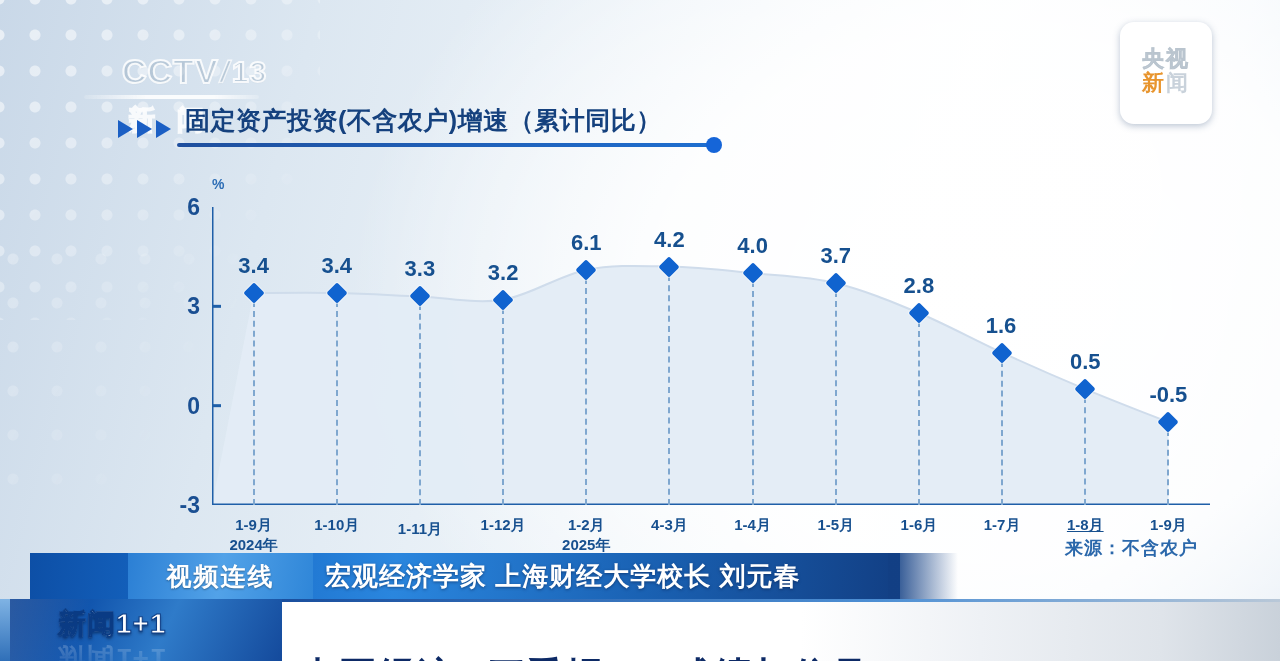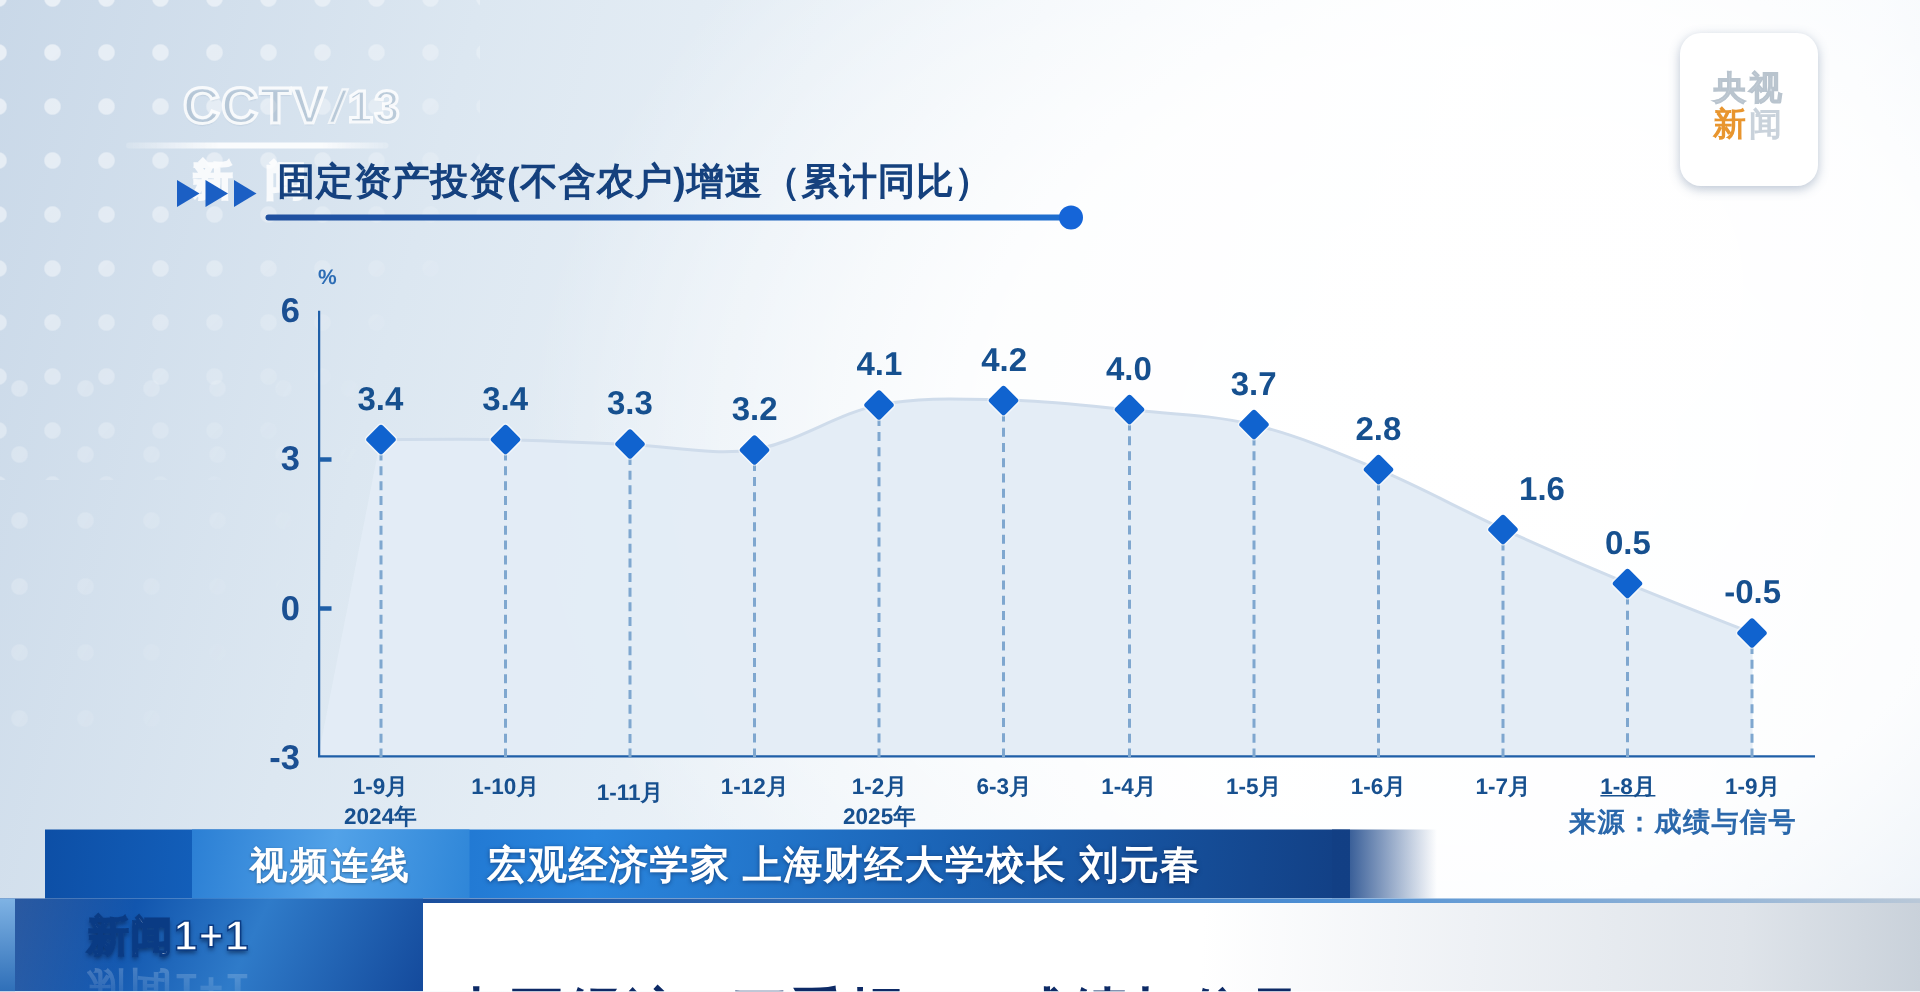--- a/index.html
+++ b/index.html
@@ -490,58 +490,58 @@
         <div class="dropline" style="left: 269.917px; top: 119.4px; height: 200.6px;"></div>
         <div class="diamond" style="left: 269.917px; top: 111.4px; background: rgb(16, 99, 207);"></div>
         <div class="vlabel" style="left: 269.917px; top: 71.4px;">3.3</div>
         <div class="xtick" style="left: 269.917px; top: 322px; margin-top: 12px;"><span>1-11月</span></div>
         <div class="dropline" style="left: 353.083px; top: 122.711px; height: 197.289px;"></div>
         <div class="diamond" style="left: 353.083px; top: 114.711px; background: rgb(16, 99, 207);"></div>
         <div class="vlabel" style="left: 353.083px; top: 74.7111px;">3.2</div>
         <div class="xtick" style="left: 353.083px; top: 330px;"><span>1-12月</span></div>
         <div class="dropline" style="left: 436.25px; top: 92.9111px; height: 227.089px;"></div>
         <div class="diamond" style="left: 436.25px; top: 84.9111px; background: rgb(16, 99, 207);"></div>
-        <div class="vlabel" style="left: 436.25px; top: 44.9111px;">4.1</div>
+        <div class="vlabel" style="left: 436.25px; top: 44.9111px;">6.1</div>
         <div class="xtick" style="left: 436.25px; top: 330px;"><span>1-2月</span><span class="yr">2025年</span></div>
         <div class="dropline" style="left: 519.417px; top: 89.6px; height: 230.4px;"></div>
         <div class="diamond" style="left: 519.417px; top: 81.6px; background: rgb(16, 99, 207);"></div>
         <div class="vlabel" style="left: 519.417px; top: 41.6px;">4.2</div>
-        <div class="xtick" style="left: 519.417px; top: 330px;"><span>6-3月</span></div>
+        <div class="xtick" style="left: 519.417px; top: 330px;"><span>4-3月</span></div>
         <div class="dropline" style="left: 602.583px; top: 96.2222px; height: 223.778px;"></div>
         <div class="diamond" style="left: 602.583px; top: 88.2222px; background: rgb(16, 99, 207);"></div>
         <div class="vlabel" style="left: 602.583px; top: 48.2222px;">4.0</div>
         <div class="xtick" style="left: 602.583px; top: 330px;"><span>1-4月</span></div>
         <div class="dropline" style="left: 685.75px; top: 106.156px; height: 213.844px;"></div>
         <div class="diamond" style="left: 685.75px; top: 98.1556px; background: rgb(16, 99, 207);"></div>
         <div class="vlabel" style="left: 685.75px; top: 58.1556px;">3.7</div>
         <div class="xtick" style="left: 685.75px; top: 330px;"><span>1-5月</span></div>
         <div class="dropline" style="left: 768.917px; top: 135.956px; height: 184.044px;"></div>
         <div class="diamond" style="left: 768.917px; top: 127.956px; background: rgb(16, 99, 207);"></div>
         <div class="vlabel" style="left: 768.917px; top: 87.9556px;">2.8</div>
         <div class="xtick" style="left: 768.917px; top: 330px;"><span>1-6月</span></div>
         <div class="dropline" style="left: 852.083px; top: 175.689px; height: 144.311px;"></div>
         <div class="diamond" style="left: 852.083px; top: 167.689px; background: rgb(16, 99, 207);"></div>
-        <div class="vlabel" style="left: 878px; top: 127.689px;">1.6</div>
+        <div class="vlabel" style="left: 851px; top: 127.689px;">1.6</div>
         <div class="xtick" style="left: 852.083px; top: 330px;"><span>1-7月</span></div>
         <div class="dropline" style="left: 935.25px; top: 212.111px; height: 107.889px;"></div>
         <div class="diamond" style="left: 935.25px; top: 204.111px; background: rgb(16, 99, 207);"></div>
         <div class="vlabel" style="left: 935.25px; top: 164.111px;">0.5</div>
         <div class="xtick" style="left: 935.25px; top: 330px; text-decoration: underline;"><span>1-8月</span></div>
         <div class="dropline" style="left: 1018.42px; top: 245.222px; height: 74.7778px;"></div>
         <div class="diamond" style="left: 1018.42px; top: 237.222px; background: rgb(16, 99, 207);"></div>
         <div class="vlabel" style="left: 1018.42px; top: 197.222px;">-0.5</div>
         <div class="xtick" style="left: 1018.42px; top: 330px;"><span>1-9月</span></div>
       </div>
   <div class="ylabel" style="left: 10px; top: 22px;">6</div>
       <div class="ylabel" style="left: 10px; top: 121.333px;">3</div>
       <div class="ylabel" style="left: 10px; top: 220.667px;">0</div>
       <div class="ylabel" style="left: 10px; top: 320px;">-3</div>
     </div>
 
-  <div class="source">来源：成绩与信号</div>
+  <div class="source">来源：不含农户</div>
 
   <div class="lower">
     <div class="row-guest">
       <div class="rg-bg"></div>
       <div class="rg-fade"></div>
       <div class="conn-box">
         <span class="conn-text">视频连线</span>
       </div>
       <div class="guest-text">宏观经济学家 上海财经大学校长 刘元春</div>
     </div>

